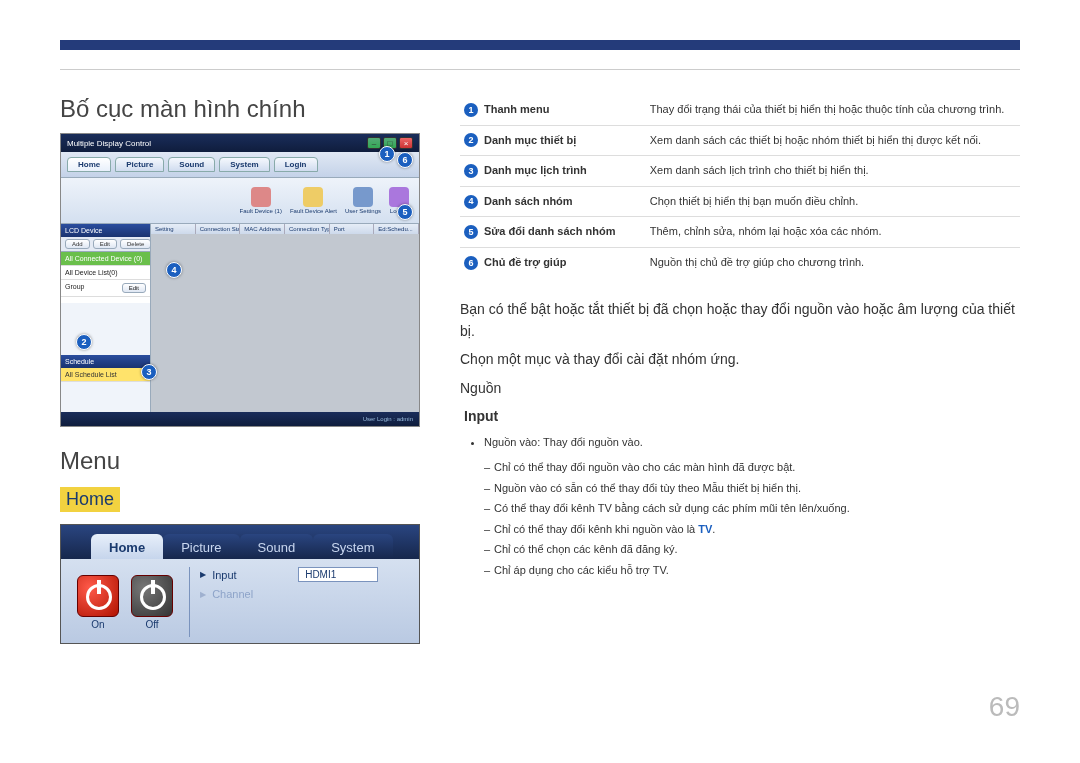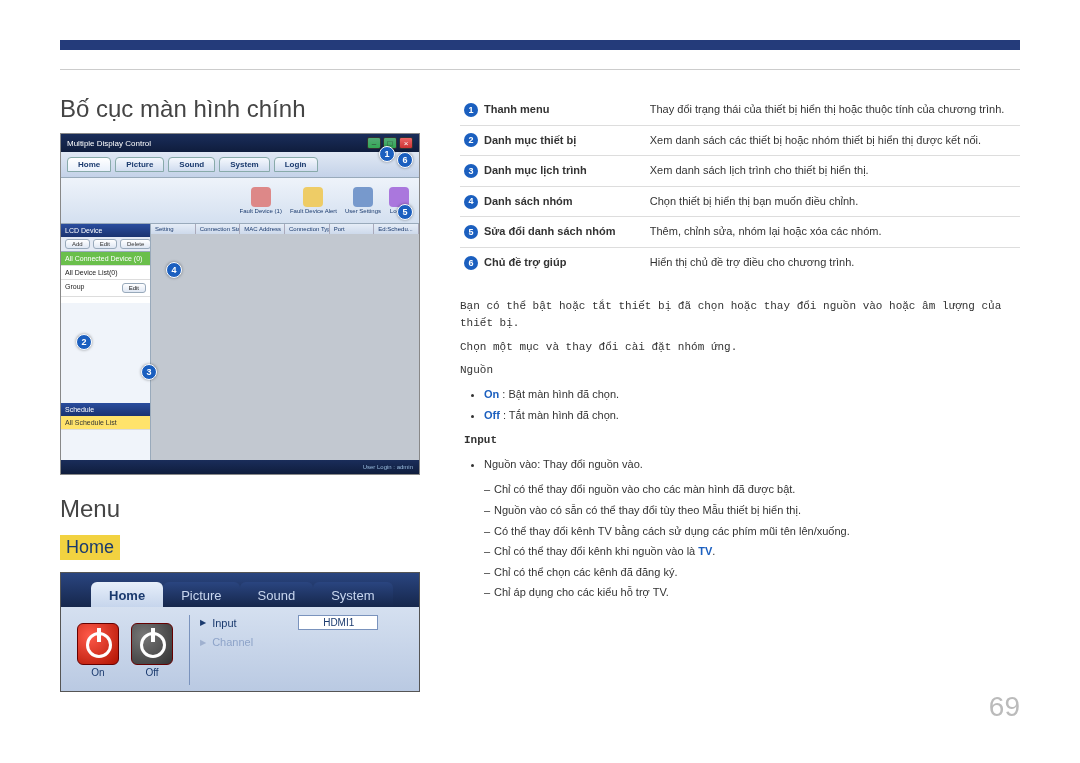--- a/index.html
+++ b/index.html
@@ -18,21 +18,21 @@
     border-bottom: 1px solid #ccc;
   }
   .top-bar::before {
     content:''; position:absolute; left:0; top:-10px; width:40px; height:10px; background:#243b7a;
   }
   .content-wrap { position: absolute; top: 95px; left: 60px; right: 60px; bottom: 60px; display:flex; gap:40px; }
   .left-col { width: 360px; flex-shrink:0; }
   .right-col { flex:1; font-size:12px; line-height:1.6; }
   h1 { font-size: 24px; font-weight: 300; color: #444; margin-bottom: 10px; }
   .app-window {
-    width: 360px; height: 342px; background: #a21caf; border:1px solid #888;
+    width: 360px; height: 294px; background: #a21caf; border:1px solid #888;
     position: relative; margin-bottom: 20px; font-size:8px;
     display:flex; flex-direction:column;
   }
   .titlebar { height:18px; background: linear-gradient(#1a2d5a,#0f1d3d); color:#fff; display:flex; align-items:center; padding:0 6px; justify-content:space-between;}
   .titlebar .winbtns { display:flex; gap:2px;}
   .titlebar .winbtn { width:14px; height:12px; background:linear-gradient(#5a7,#3a5); border:1px solid #333; border-radius:2px; font-size:8px; display:flex; align-items:center; justify-content:center; color:#333;}
   .titlebar .winbtn.close { background:linear-gradient(#e66,#c33); color:#fff;}
   .toolbar-row { height:26px; background: linear-gradient(#e0e8f4,#c4d2e8); display:flex; align-items:center; padding:0 6px; gap:4px; border-bottom:1px solid #9ab;}
   .tab { background:linear-gradient(#f5f8fd,#d0dcef); border:1px solid #8aa; border-radius:4px 4px 0 0; padding:2px 10px; font-size:8px; color:#1a3a6e; font-weight:bold;}
   .tab.sel { background:linear-gradient(#fff,#e8f0fb); }
@@ -67,30 +67,30 @@
   .power-ring { position:absolute; top:8px; left:8px; width:26px; height:26px; border:3px solid #fff; border-radius:50%; }
   .power-line { position:absolute; top:4px; left:19px; width:4px; height:14px; background:#fff;}
   .power-label { font-size:10px; color:#1a3a6e; text-align:center; margin-top:2px;}
   .power-col{ display:flex; flex-direction:column; align-items:center;}
   .vline { width:1px; height:70px; background:#7a93bd; margin-top:8px;}
   .input-block { flex:1; padding:8px 10px; font-size:11px;}
   .input-row { display:flex; align-items:center; gap:6px; margin-bottom:6px;}
   .input-row .lbl { width:80px; color:#1a3a6e;}
   .input-row .arrow { color:#1a3a6e; font-size:8px;}
   .input-row .arrow.disabled { color:#9fb0cf;}
-  .input-row .val { width:80px; background:#fff; border:1px solid #7a93bd; padding:1px 24px; font-size:10px; color:#1a3a6e;}
+  .input-row .val { width:80px; background:#fff; border:1px solid #7a93bd; padding:1px 6px; font-size:10px; color:#1a3a6e;}
   .input-row.disabled .lbl { color:#8ea4c9;}
   
   .def-table { width:100%; border-collapse: collapse; margin-bottom:20px;}
   .def-table td { padding:6px 4px; vertical-align:top; font-size:11px;}
   .def-table tr { border-top:1px solid #ddd;}
   .def-table tr:first-child { border-top:none;}
   .num-circle { display:inline-flex; width:14px; height:14px; background:#1b5fbf; color:#fff; border-radius:50%; align-items:center; justify-content:center; font-size:9px; margin-right:6px; font-weight:bold;}
   .def-term { display:flex; align-items:center; font-weight:bold; color:#333; width:180px;}
-  p.body-text { font-size:11px; margin-bottom:6px; color:#333;font-family:Liberation Mono, monospace;}
+  p.body-text { font-size:14px; margin-bottom:6px; color:#333;}
   .kw-blue { color:#1b5fbf; font-weight:bold;}
   ul.bullet { list-style:disc; padding-left:24px; margin:4px 0 8px;}
   ul.bullet li { font-size:11px; margin-bottom:3px;}
   .sub-dash { padding-left:34px; font-size:11px; margin-bottom:3px; position:relative;}
   .sub-dash::before{ content:'‒'; position:absolute; left:24px;}
   .page-num { position:absolute; bottom:40px; right:60px; font-size:28px; color:#bbb; }
 </style>
 </head>
 <body>
 
@@ -258,32 +258,28 @@
               <span class="num-circle">5</span>
               <span>Sửa đổi danh sách nhóm</span>
             </td>
             <td>Thêm, chỉnh sửa, nhóm lại hoặc xóa các nhóm.</td>
           </tr>
           <tr>
             <td class="def-term">
               <span class="num-circle">6</span>
               <span>Chủ đề trợ giúp</span>
             </td>
-            <td>Hiển thị chủ đề trợ điều cho chương trình.</td>
+            <td>Nguồn thị chủ đề trợ giúp cho chương trình.</td>
           </tr>
         </tbody>
     </table>
 
     <p class="body-text">Bạn có thể bật hoặc tắt thiết bị đã chọn hoặc thay đổi nguồn vào hoặc âm lượng của thiết bị.</p>
     <p class="body-text">Chọn một mục và thay đổi cài đặt nhóm ứng.</p>
     <p class="body-text">Nguồn</p>
-    <ul class="bullet">
-      <li><span class="kw-blue">On</span><span> : Bật màn hình đã chọn.</span></li>
-      <li><span class="kw-blue">Off</span><span> : Tắt màn hình đã chọn.</span></li>
-    </ul>
     <p class="body-text kw-blue" style="margin-left:4px">Input</p>
     <ul class="bullet">
       <li>Nguồn vào: Thay đổi nguồn vào.</li>
     </ul>
     <div class="sub-dash">Chỉ có thể thay đổi nguồn vào cho các màn hình đã được bật.</div>
     <div class="sub-dash">Nguồn vào có sẵn có thể thay đổi tùy theo Mẫu thiết bị hiển thị.</div>
     <div class="sub-dash">Có thể thay đổi kênh TV bằng cách sử dụng các phím mũi tên lên/xuống.</div>
     <div class="sub-dash">
       <span>Chỉ có thể thay đổi kênh khi nguồn vào là </span><span class="kw-blue">TV</span><span>.</span>
     </div>

